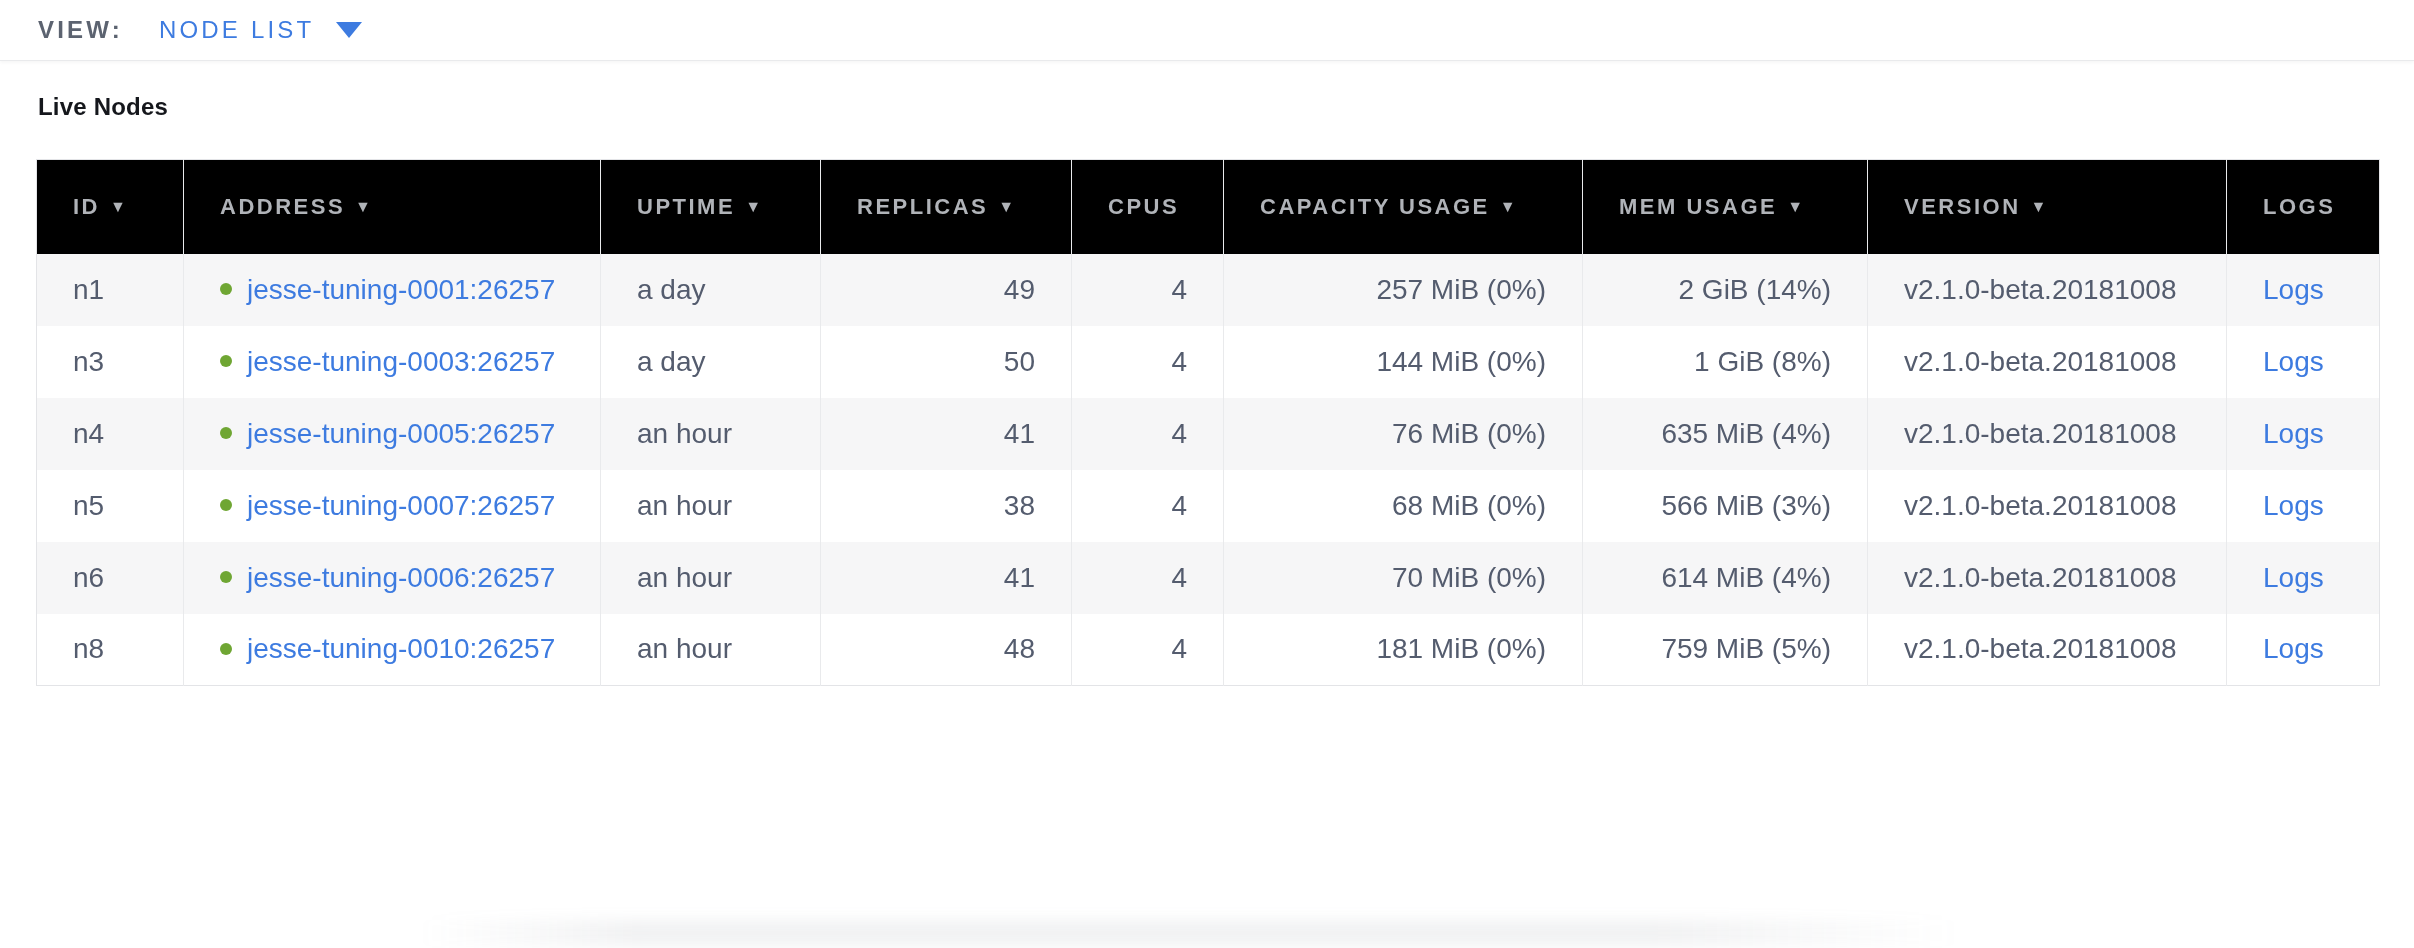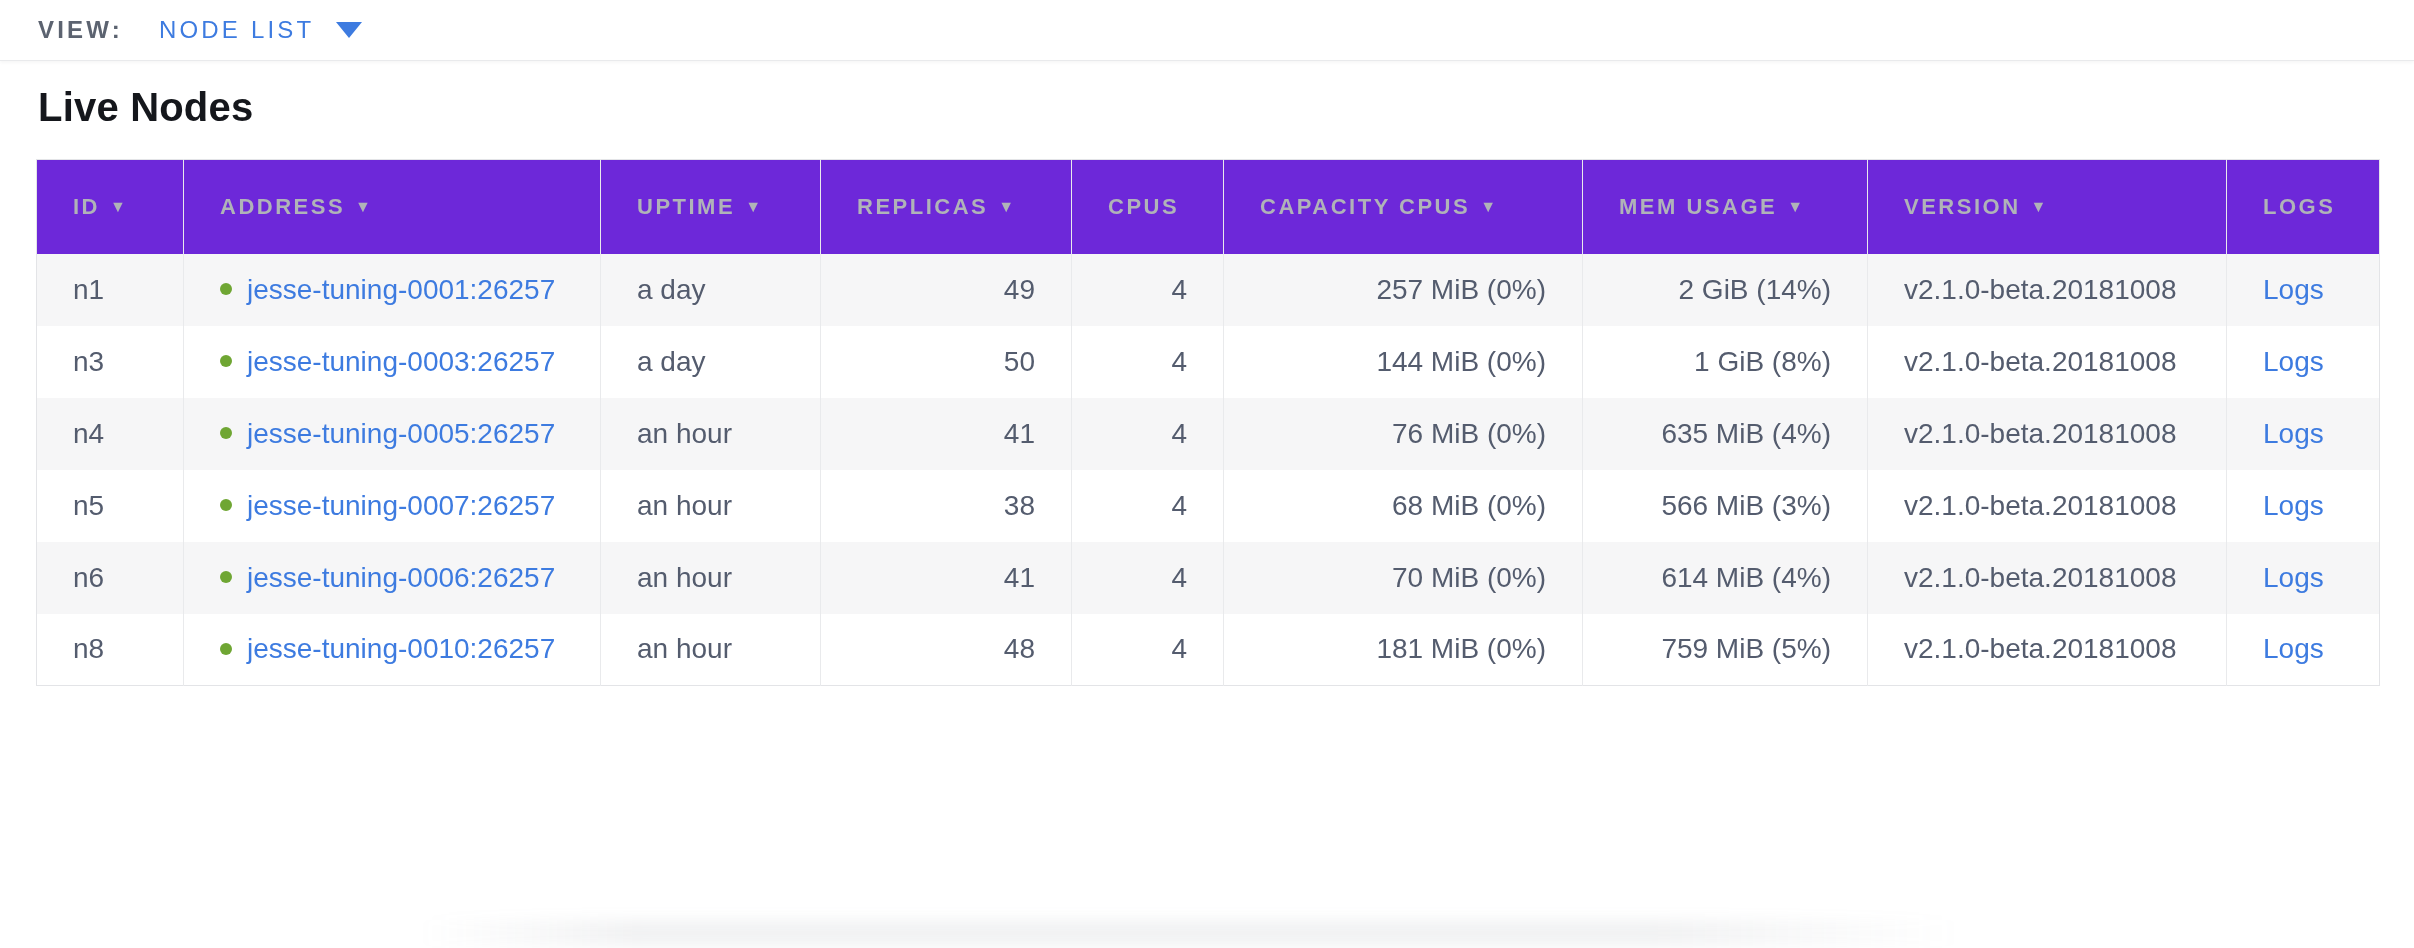--- a/index.html
+++ b/index.html
@@ -35,34 +35,34 @@
   .view-value{
     font-size:24px;letter-spacing:3.2px;color:var(--blue);font-weight:400;
   }
   .caret-down{
     width:0;height:0;margin-left:22px;
     border-left:13px solid transparent;border-right:13px solid transparent;
     border-top:16px solid var(--blue);
   }
   
   .page-title{
-    margin:26px 0 0 38px;font-size:40px;line-height:40px;font-weight:700;
+    margin:26px 0 0 38px;font-size:24px;line-height:40px;font-weight:700;
     color:#15171c;letter-spacing:0.2px;
   }
   
   .table-wrap{margin:32px 0 0 36px;width:2343px;}
   table{
     border-collapse:collapse;table-layout:fixed;width:2343px;
     border:1px solid var(--border);
   }
   col.c0{width:147px} col.c1{width:417px} col.c2{width:220px}
   col.c3{width:251px} col.c4{width:152px} col.c5{width:359px}
   col.c6{width:285px} col.c7{width:359px} col.c8{width:153px}
   thead th{
-    height:94px;background:#6d28d9;text-align:left;padding:0 0 0 36px;
+    height:94px;background:#000000;text-align:left;padding:0 0 0 36px;
     font-size:22px;font-weight:700;letter-spacing:2.5px;
     color:var(--header-gray);border-right:1px solid var(--sep);
     white-space:nowrap;
   }
   thead th:last-child{border-right:none;}
   .sort-arrow{font-size:16px;margin-left:10px;position:relative;top:-2px;}
   tbody td{
     height:72px;padding:0 0 0 36px;font-size:28px;color:var(--cell-text);
     border-right:1px solid var(--sep);white-space:nowrap;overflow:hidden;
   }
@@ -110,21 +110,21 @@
         <col class="c7">
         <col class="c8">
     </colgroup>
     <thead>
       <tr>
           <th><span>ID</span><span class="sort-arrow">▼</span></th>
           <th><span>ADDRESS</span><span class="sort-arrow">▼</span></th>
           <th><span>UPTIME</span><span class="sort-arrow">▼</span></th>
           <th><span>REPLICAS</span><span class="sort-arrow">▼</span></th>
           <th><span>CPUS</span></th>
-          <th><span>CAPACITY CPUS</span><span class="sort-arrow">▼</span></th>
+          <th><span>CAPACITY USAGE</span><span class="sort-arrow">▼</span></th>
           <th><span>MEM USAGE</span><span class="sort-arrow">▼</span></th>
           <th><span>VERSION</span><span class="sort-arrow">▼</span></th>
           <th><span>LOGS</span></th>
         </tr>
     </thead>
     <tbody>
         <tr>
           <td>n1</td>
           <td><span class="status-dot"></span><a href="#" class="cell-link">jesse-tuning-0001:26257</a></td>
           <td>a day</td>

